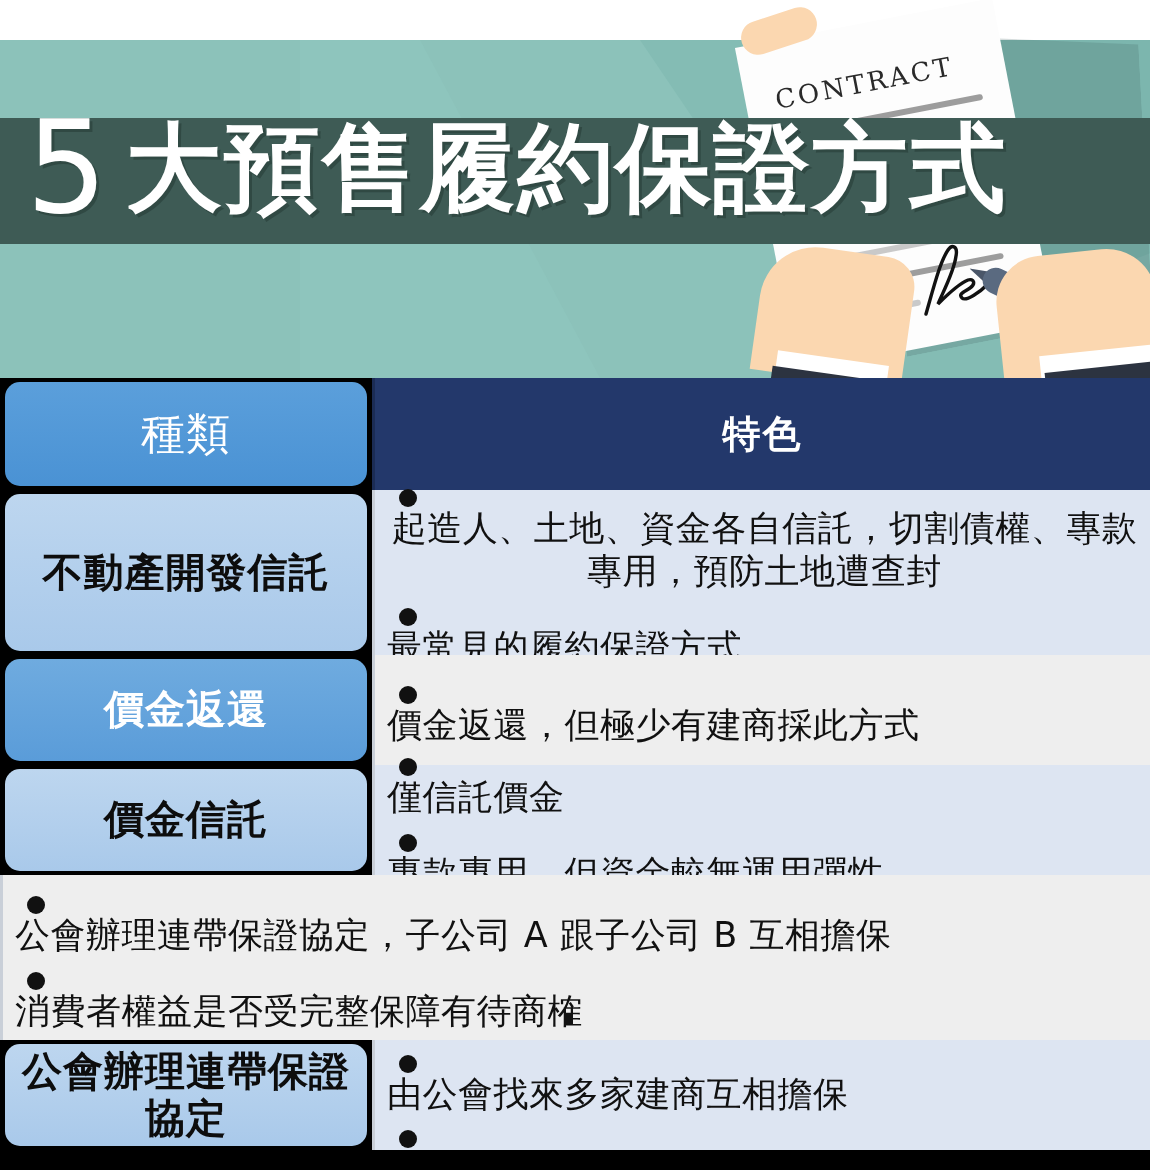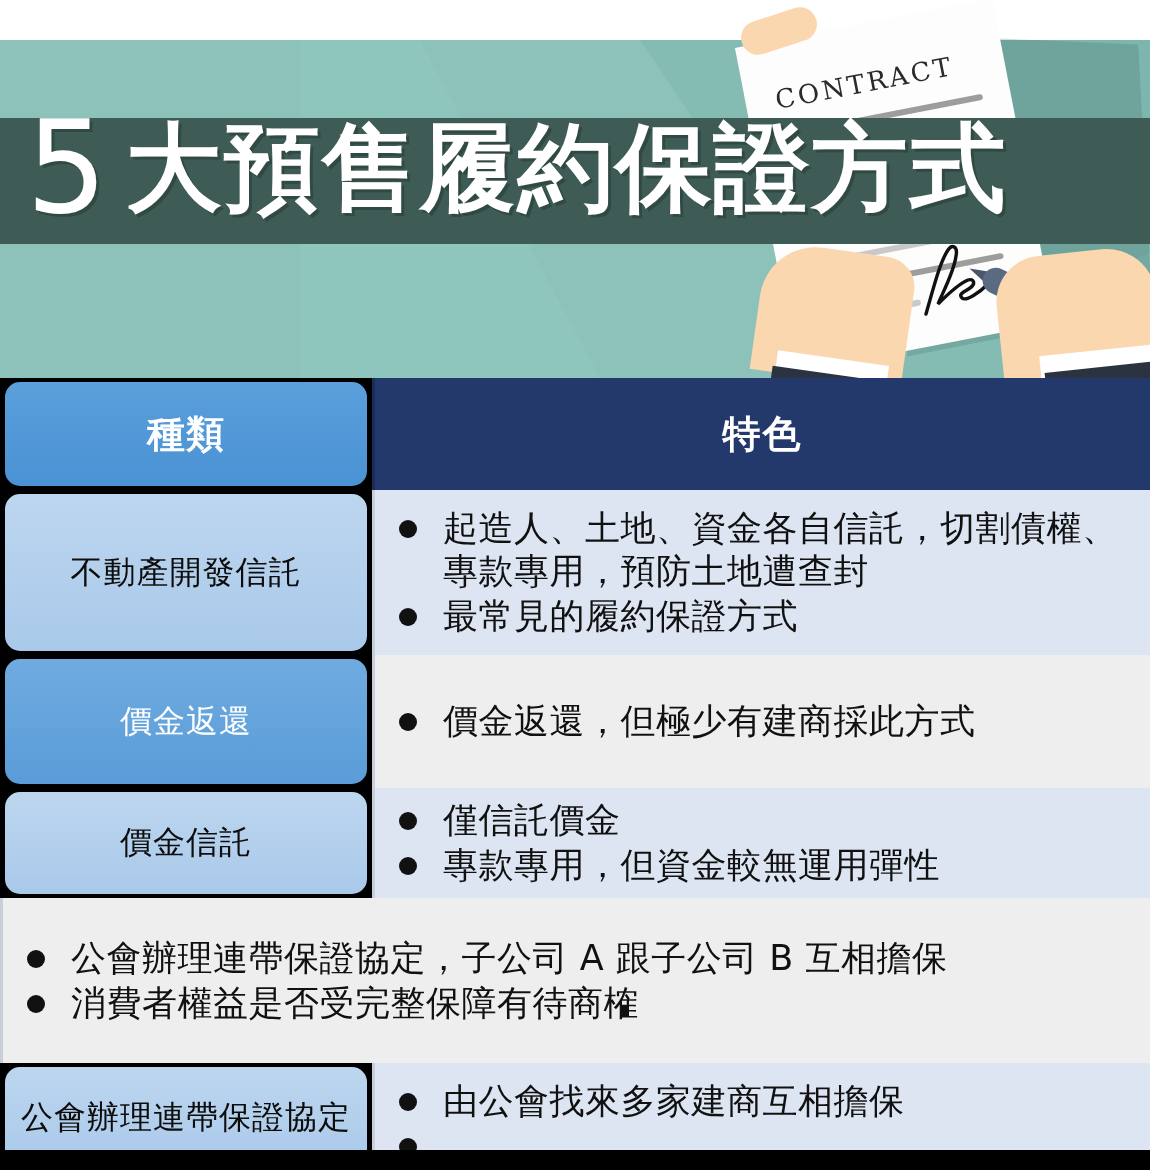--- a/index.html
+++ b/index.html
@@ -261,51 +261,52 @@
   }
   .pill {
     width: 100%;
     height: 100%;
     box-sizing: border-box;
     border-radius: 15px;
     display: flex;
     align-items: center;
     justify-content: center;
     text-align: center;
-    font-size: 32px;
+    font-size: 40px;
     line-height: 1.18;
-    font-weight: 400;
+    font-weight: 700;
     letter-spacing: 1px;
     padding: 4px 10px;
     box-shadow: 0 2px 3px rgba(0,0,0,0.45);
   }
   .pill.head {
     background: linear-gradient(180deg, #5b9fdb 0%, #4a92d4 100%);
     color: #ffffff;
-    font-weight: 700;
-    font-size: 38px;
+    font-weight: 400;
+    font-size: 44px;
   }
   .pill.dark {
     background: linear-gradient(180deg, #6fabdf 0%, #5a9cd9 100%);
     color: #ffffff;
   }
   .pill.light {
     background: linear-gradient(180deg, #bdd6ef 0%, #a9c9ea 100%);
     color: #0d0d0d;
   }
 
   .tright {
     position: relative;
     flex: 1 1 auto;
     box-sizing: border-box;
     padding: 6px 8px 6px 12px;
     border-left: 3px solid #c9cfd8;
     display: flex;
     flex-direction: column;
     justify-content: center;
+    text-align: center;
   }
   .tright.head {
     background: #23386b;
     border-left: 3px solid #1b2c55;
     padding: 0;
     align-items: center;
     justify-content: center;
   }
   .tright.blue { background: #dde5f2; }
   .tright.gray { background: #eeeeee; }
@@ -324,35 +325,36 @@
   }
   .bullets li {
     display: flex;
     align-items: flex-start;
     font-size: 35px;
     line-height: 1.22;
     color: #111111;
     letter-spacing: 0.5px;
     margin: 0;
     padding: 1px 0;
+    flex-direction: column;
   }
   .bullet-dot {
     flex: 0 0 auto;
     width: 18px;
     height: 18px;
     border-radius: 50%;
     background: #111111;
     margin: 13px 26px 0 12px;
   }
   .bullet-text { flex: 1 1 auto; }
 
   
   .r-head   { height: 112px; }
   .r-1      { height: 165px; }
-  .r-2      { height: 133px; }
+  .r-2      { height: 110px; }
   .r-3      { height: 110px; }
   .r-4      { height: 165px; }
   .r-5      { height: 110px; }
 
   .bottom-fill {
     position: absolute;
     left: 0;
     top: 1150px;
     width: 1150px;
     height: 20px;

